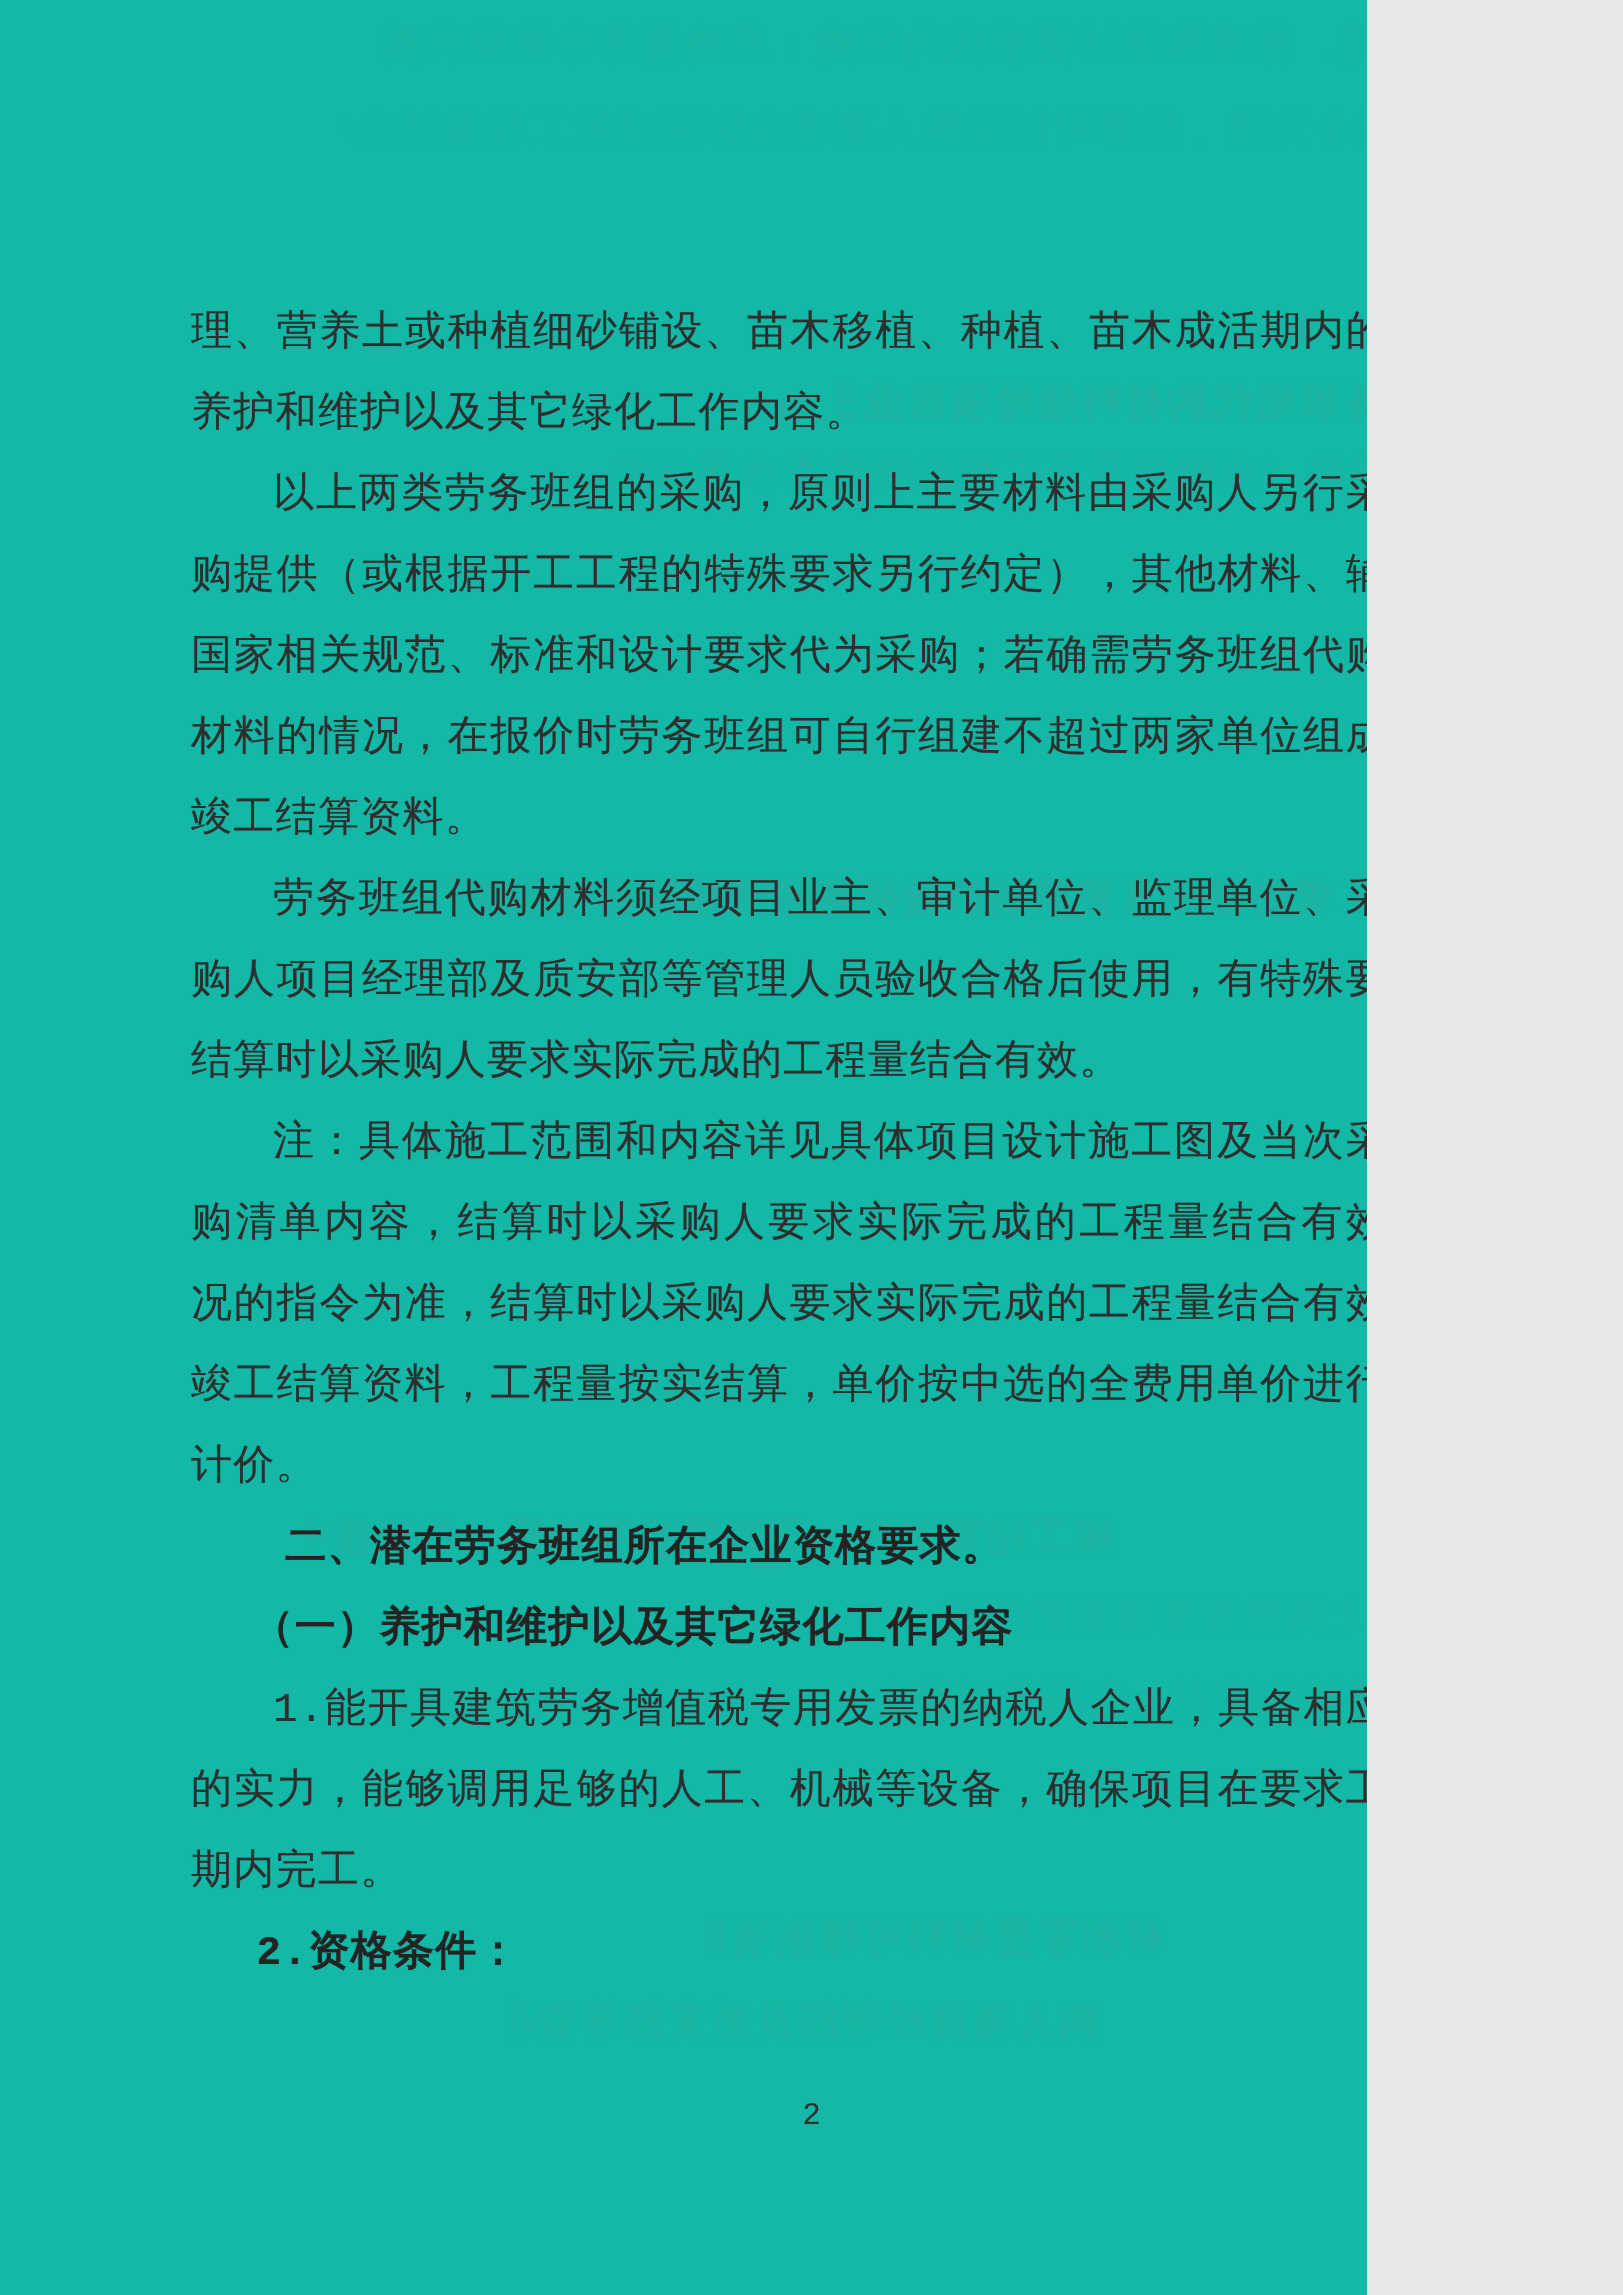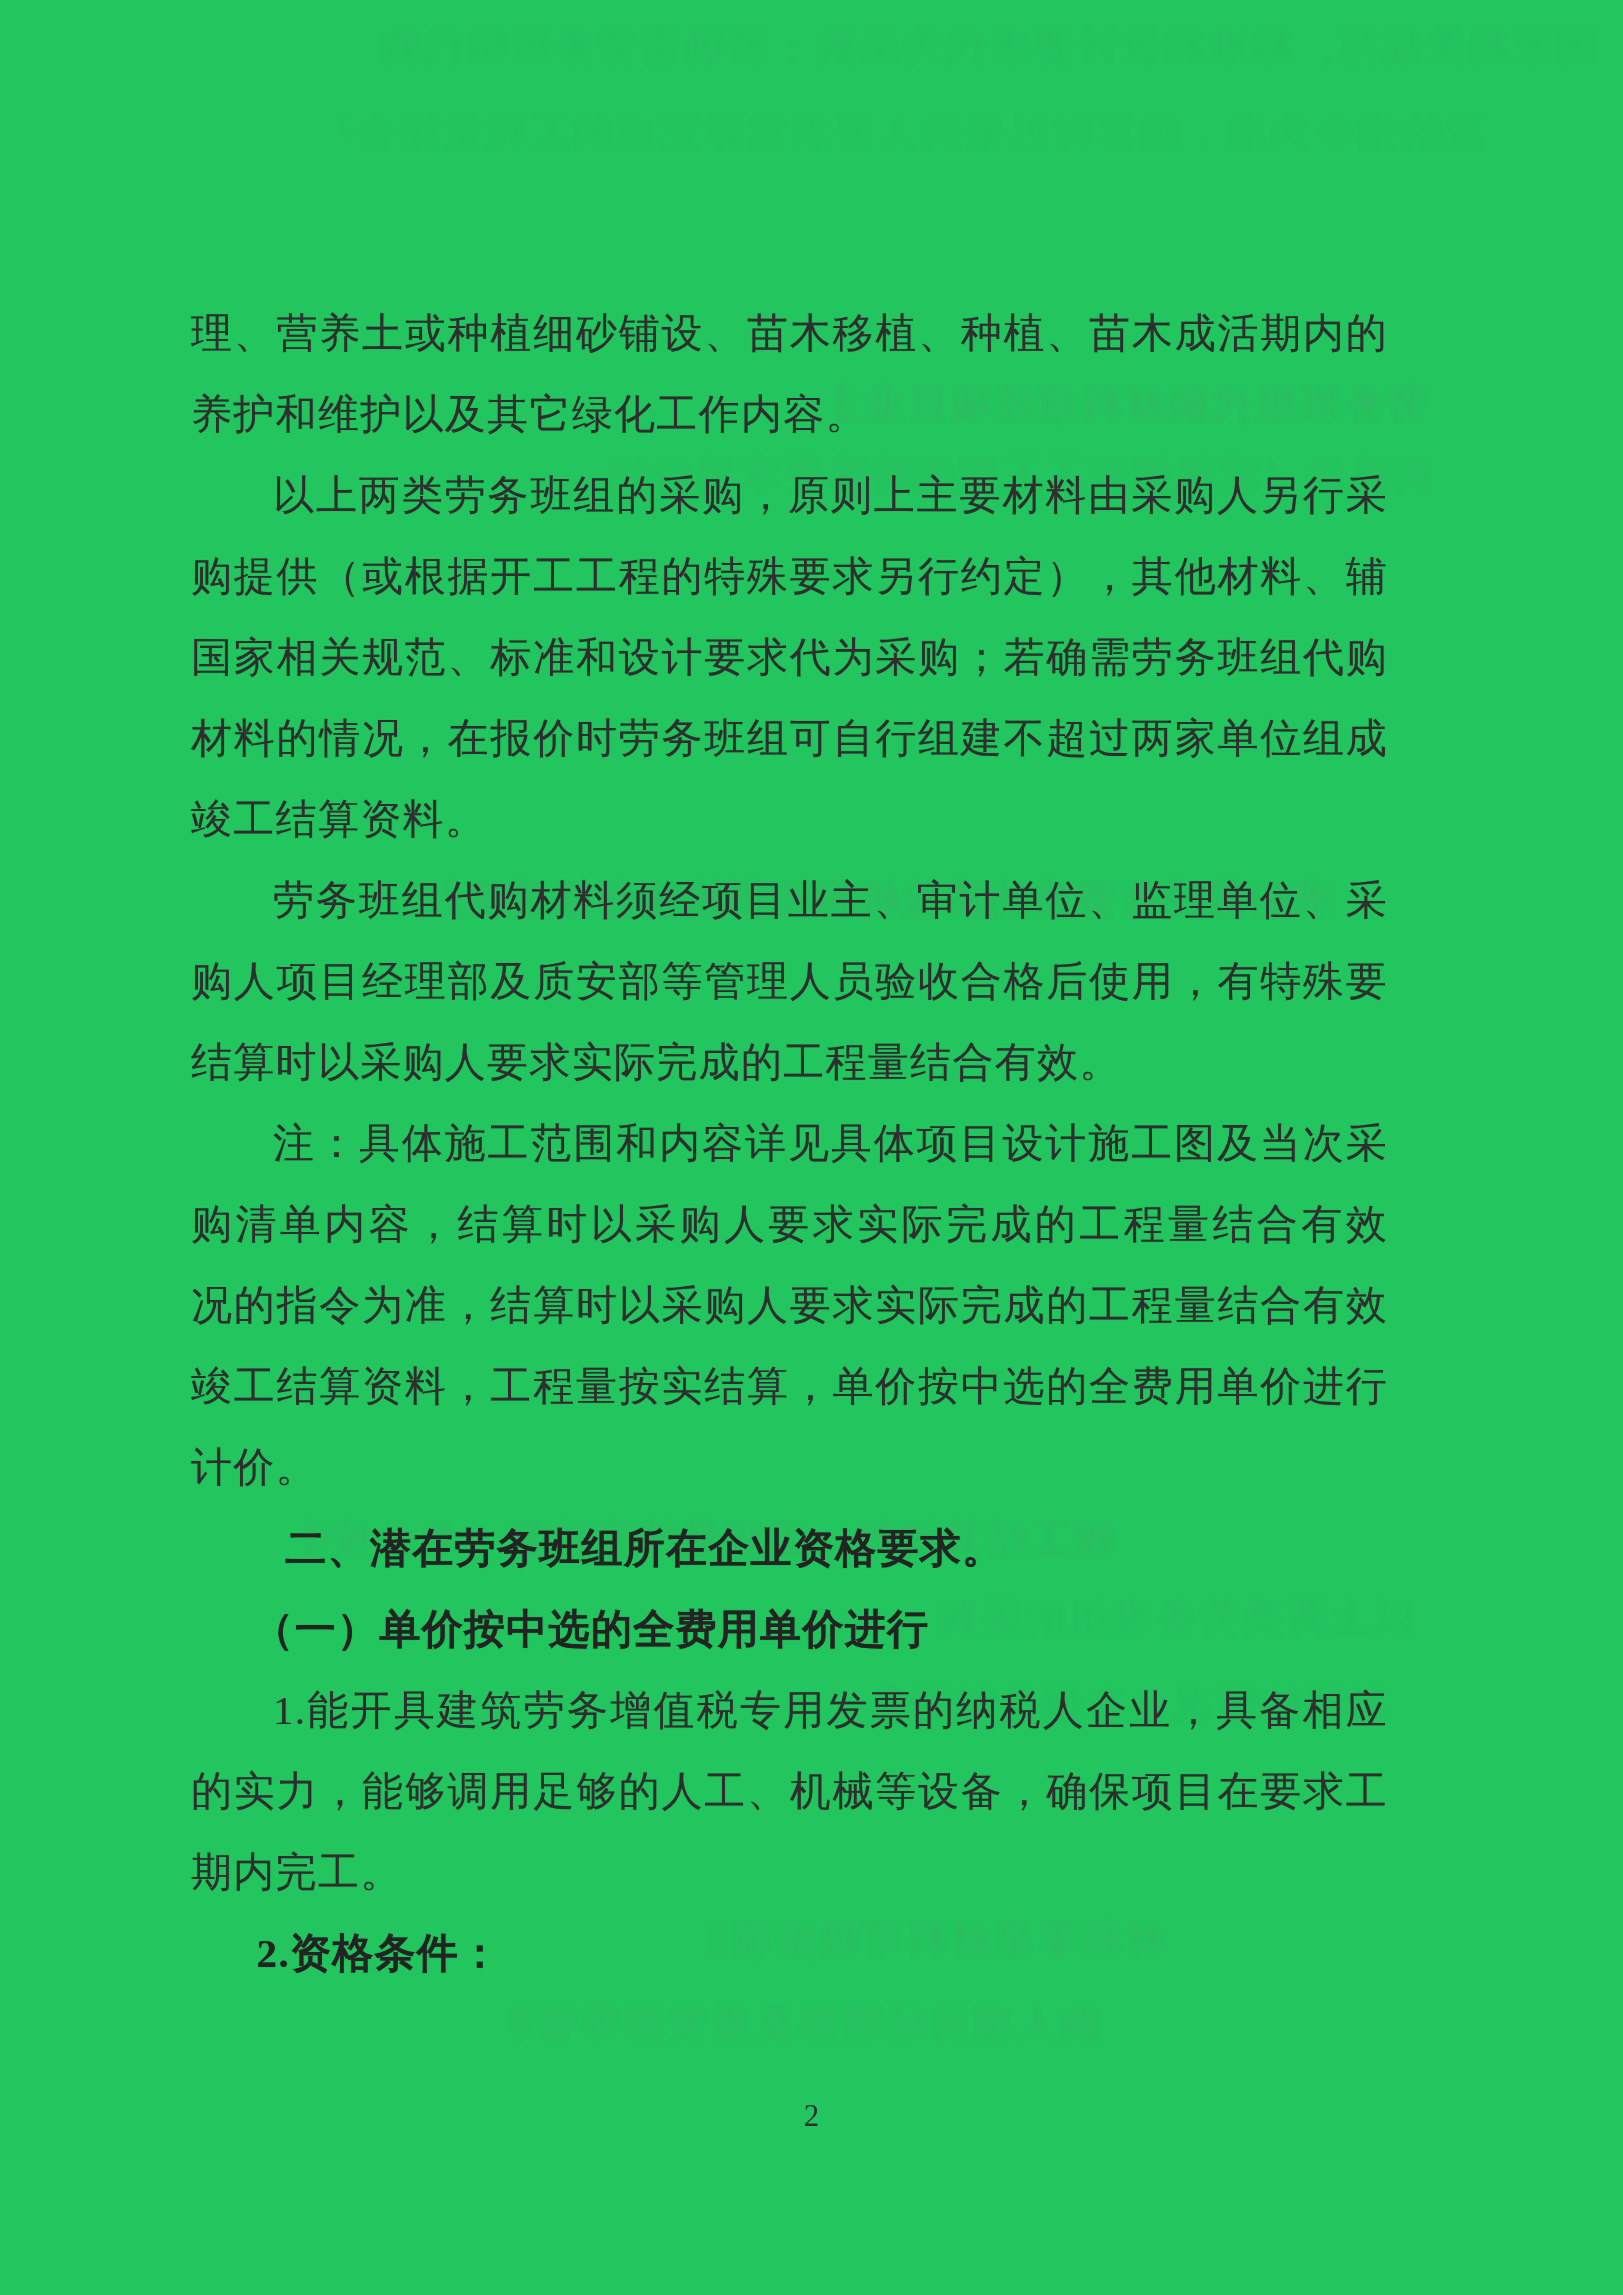--- a/index.html
+++ b/index.html
@@ -1,21 +1,21 @@
 <!DOCTYPE html>
 <html lang="zh" style="font-size:10.5px"><head>
 <meta charset="utf-8">
 <style>
   html,body{margin:0;padding:0;background:#e8e8e8;}
   .page{
     position:relative;
-    width:1623px;height:2295px;
-    background:#22c55e;
+    width:1367px;height:2295px;
+    background:#14b8a6;
     overflow:hidden;
-    font-family:Liberation Serif, serif;
+    font-family:Liberation Mono, monospace;
     color:#2e2e2e;
   }
   
   .text-block{
     position:absolute;
     top:293px;left:191px;width:1197px;
   }
   .line{
     height:81px;
     line-height:81px;
@@ -89,21 +89,21 @@
       <div class="line">竣工结算资料。</div>
       <div class="line fill" style="text-indent: 2em;">劳务班组代购材料须经项目业主、审计单位、监理单位、采</div>
       <div class="line fill">购人项目经理部及质安部等管理人员验收合格后使用，有特殊要</div>
       <div class="line">结算时以采购人要求实际完成的工程量结合有效。</div>
       <div class="line fill" style="text-indent: 2em;">注：具体施工范围和内容详见具体项目设计施工图及当次采</div>
       <div class="line fill">购清单内容，结算时以采购人要求实际完成的工程量结合有效</div>
       <div class="line fill">况的指令为准，结算时以采购人要求实际完成的工程量结合有效</div>
       <div class="line fill">竣工结算资料，工程量按实结算，单价按中选的全费用单价进行</div>
       <div class="line">计价。</div>
       <div class="line bold" style="text-indent: 2.3em;">二、潜在劳务班组所在企业资格要求。</div>
-      <div class="line bold" style="text-indent: 1.5em;">（一）单价按中选的全费用单价进行</div>
+      <div class="line bold" style="text-indent: 1.5em;">（一）养护和维护以及其它绿化工作内容</div>
       <div class="line fill" style="text-indent: 2em;">1.能开具建筑劳务增值税专用发票的纳税人企业，具备相应</div>
       <div class="line fill">的实力，能够调用足够的人工、机械等设备，确保项目在要求工</div>
       <div class="line">期内完工。</div>
       <div class="line bold" style="text-indent: 1.6em;">2.资格条件：</div>
     </div>
 
   <div class="page-number">2</div>
 
 </div>
 

